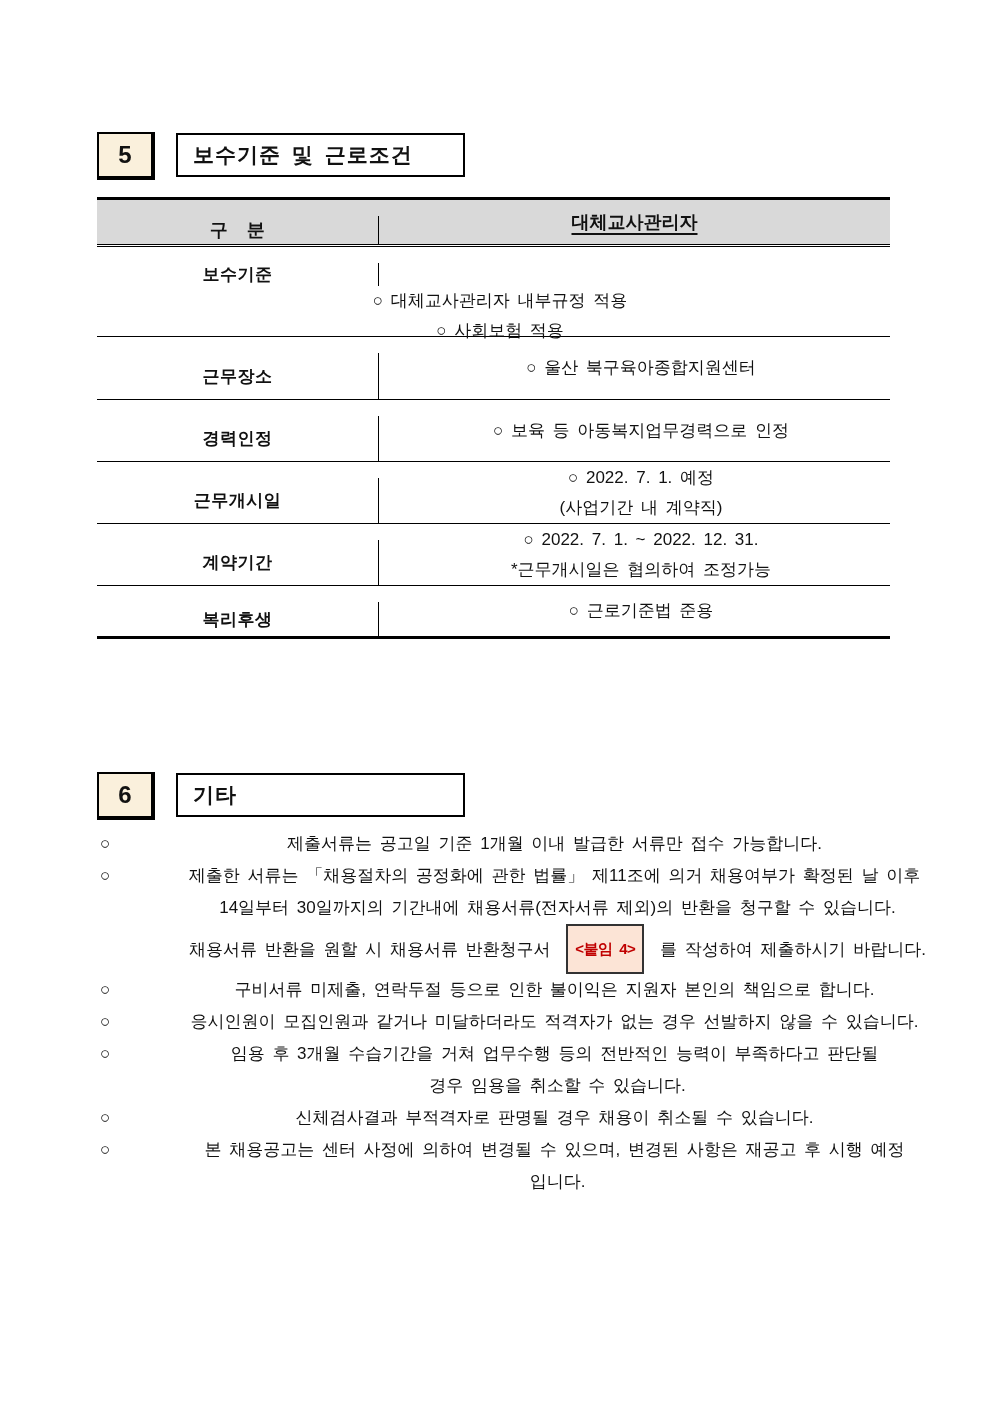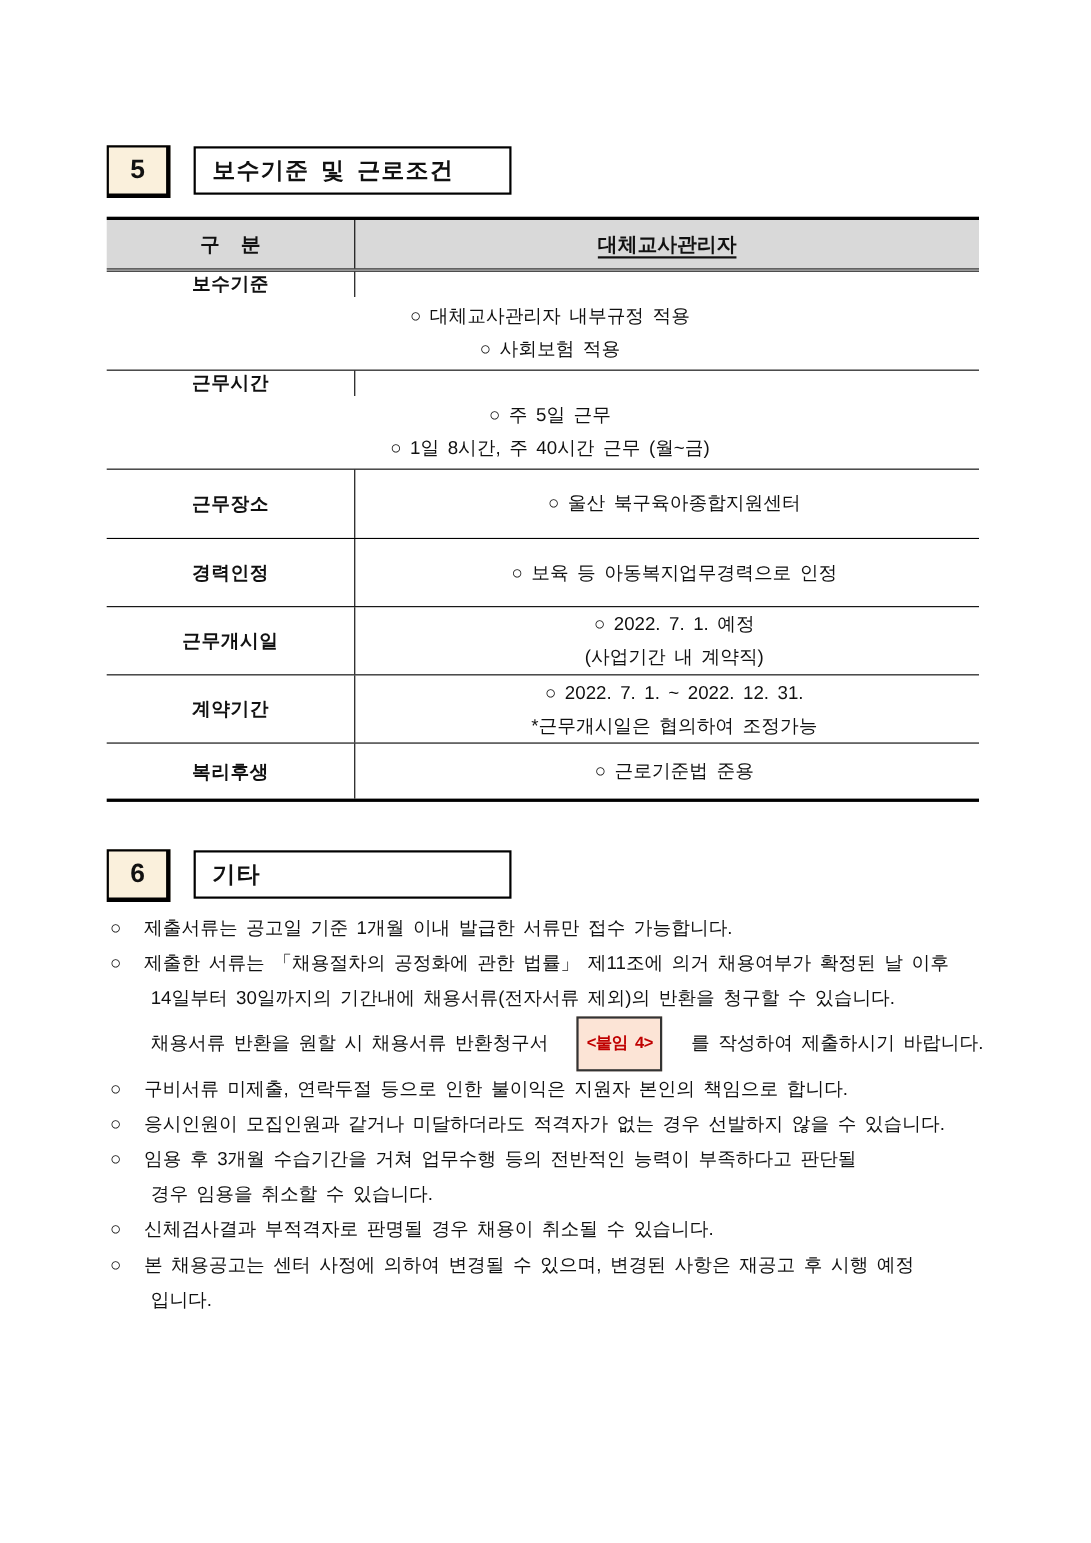--- a/index.html
+++ b/index.html
@@ -28,45 +28,45 @@
   }
 
   
   .tbl {
     position:absolute; left:97px; top:197px; width:793px;
     border-top:3px solid #000; border-bottom:3px solid #000;
   }
   .trow { display:flex; border-bottom:1px solid #000; }
   .trow:last-child { border-bottom:none; }
   .c1 {
-    width:226px; flex:none; border-right:1px solid #000;
+    width:282px; flex:none; border-right:1px solid #000;
     display:flex; align-items:center; justify-content:center;
-    font-weight:bold; font-size:17px; letter-spacing:.5px;
+    font-weight:bold; font-size:17px; letter-spacing:.5px;margin-top:16px;
   }
   .c2 {
     flex:1; display:flex; flex-direction:column; justify-content:center;
     padding-left:13px; font-size:17px; word-spacing:3px;align-items:center;
   }
   .c2 .cell-line { line-height:30px; }
   .thead { background:var(--header-bg,#d9d9d9); height:44px; border-bottom:none; }
   .thead .c1, .thead .c2 { font-size:18px; font-weight:bold; }
   .thead .c2 { align-items:center; padding-left:0; }
   .thead .c2 span { text-decoration:underline; text-underline-offset:5px; text-decoration-thickness:2px; }
   .dbl { height:3px; border-top:1px solid #000; border-bottom:1px solid #000; background:#fff; }
   .h90 { height:90px;flex-direction:column; } .h62 { height:62px; } .h63 { height:63px; } .h50 { height:50px; }
 
   
   .notes { position:absolute; left:100px; top:828px; width:878px; font-size:17px; }
   .note { display:flex; }
   .note .mk { width:31px; flex:none; line-height:32px; font-size:17px; }
-  .note .body { flex:1; }
+  .note .body { flex:1;text-align:center; }
   .note .line { line-height:32px; word-spacing:3px; }
   .indent { padding-left:6px; }
   .attach-badge {
-    display:inline-block; margin:0 18px; padding:12px 7px;
+    display:inline-block; margin:0 8px; padding:12px 7px;
     background:var(--attach-bg,#fce4d6); color:var(--attach-color,#c00000);
     border:2px solid #333; font-weight:bold; font-size:15px; line-height:22px;
     vertical-align:1px; letter-spacing:-0.5px;
   }
 </style>
 </head>
 <body>
 
 <div class="page">
 
@@ -85,27 +85,20 @@
     <div class="dbl"></div>
 
     <div class="trow h90">
       <div class="c1">보수기준</div>
       <div class="c2">
         <div class="cell-line">○ 대체교사관리자 내부규정 적용</div>
         <div class="cell-line">○ 사회보험 적용</div>
       </div>
     </div>
 
-    <div class="trow h90">
-      <div class="c1">근무시간</div>
-      <div class="c2">
-        <div class="cell-line">○ 주 5일 근무</div>
-        <div class="cell-line">○ 1일 8시간, 주 40시간 근무 (월~금)</div>
-      </div>
-    </div>
 
     <div class="trow h63">
       <div class="c1">근무장소</div>
       <div class="c2">
         <div class="cell-line">○ 울산 북구육아종합지원센터</div>
       </div>
     </div>
 
     <div class="trow h62">
       <div class="c1">경력인정</div>

